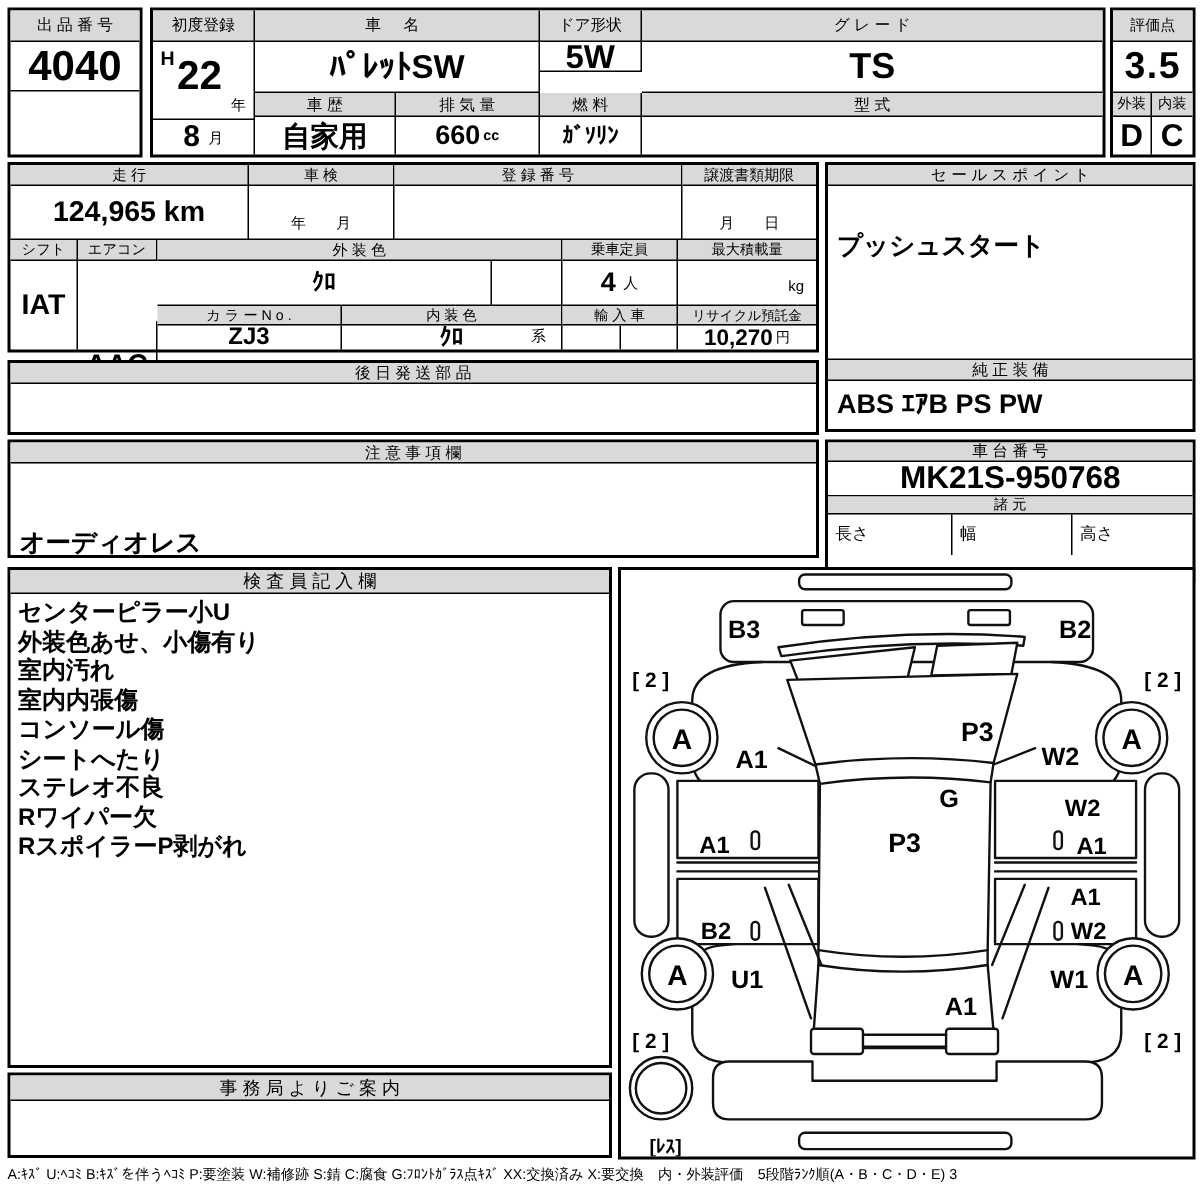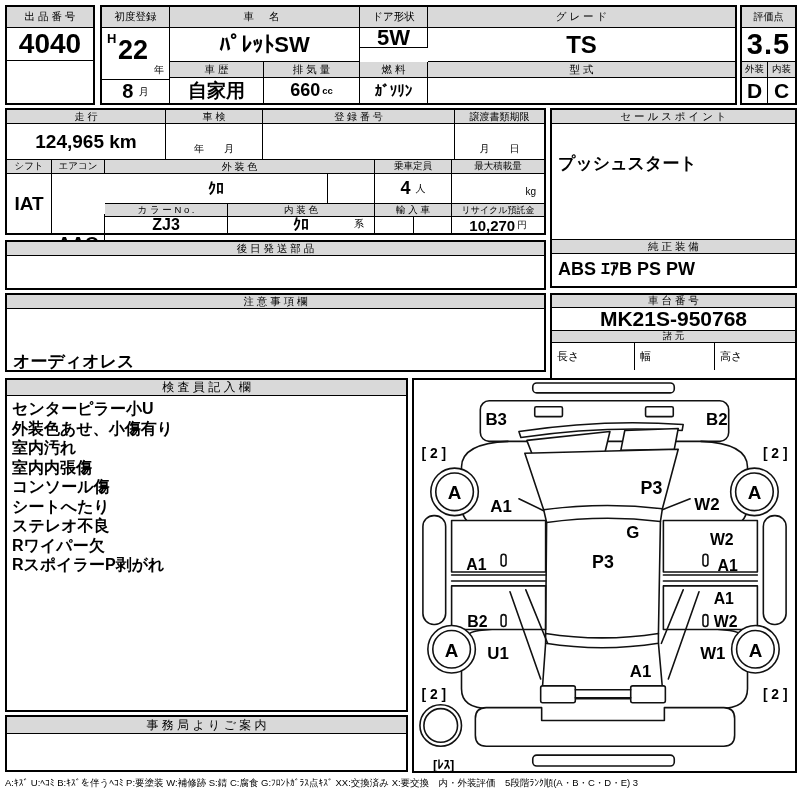--- a/index.html
+++ b/index.html
@@ -53,21 +53,21 @@
     <div class="cell v br bb" style="left:258px;top:21px;width:68px;height:20px;font-size:22px;">5W</div>
     <div class="cell h br" style="left:258px;top:55px;width:68px;height:16px;">燃 料</div>
     <div class="cell v br" style="left:258px;top:71px;width:68px;height:25px;font-size:15px;">ｶﾞｿﾘﾝ</div>
     <div class="cell h" style="left:326px;top:0;width:307px;height:21px;">グ レ ー ド</div>
     <div class="cell v bb" style="left:326px;top:21px;width:307px;height:34px;font-size:24px;">TS</div>
     <div class="cell h" style="left:326px;top:55px;width:307px;height:16px;">型 式</div>
   </div>
 
   <div class="box" style="left:740px;top:5px;width:57px;height:100px;">
     <div class="cell h" style="left:0;top:0;width:53px;height:21px;font-size:10px;">評価点</div>
-    <div class="cell v bb" style="left:0;top:21px;width:53px;height:34px;font-size:29px;letter-spacing:1px;">3.5</div>
+    <div class="cell v bb" style="left:0;top:21px;width:53px;height:34px;font-size:25px;letter-spacing:1px;">3.5</div>
     <div class="cell h br" style="left:0;top:55px;width:26px;height:16px;font-size:9.5px;">外装</div>
     <div class="cell h" style="left:26px;top:55px;width:27px;height:16px;font-size:9.5px;">内装</div>
     <div class="cell v br" style="left:0;top:71px;width:26px;height:25px;font-size:21px;">D</div>
     <div class="cell v" style="left:26px;top:71px;width:27px;height:25px;font-size:21px;">C</div>
   </div>
 
   <div class="box" style="left:5px;top:108px;width:541px;height:127px;">
     <div class="cell h br" style="left:0;top:0;width:159px;height:14px;font-size:10px;">走 行</div>
     <div class="cell h br" style="left:159px;top:0;width:97px;height:14px;font-size:10px;">車 検</div>
     <div class="cell h br" style="left:256px;top:0;width:192px;height:14px;font-size:10px;">登 録 番 号</div>

